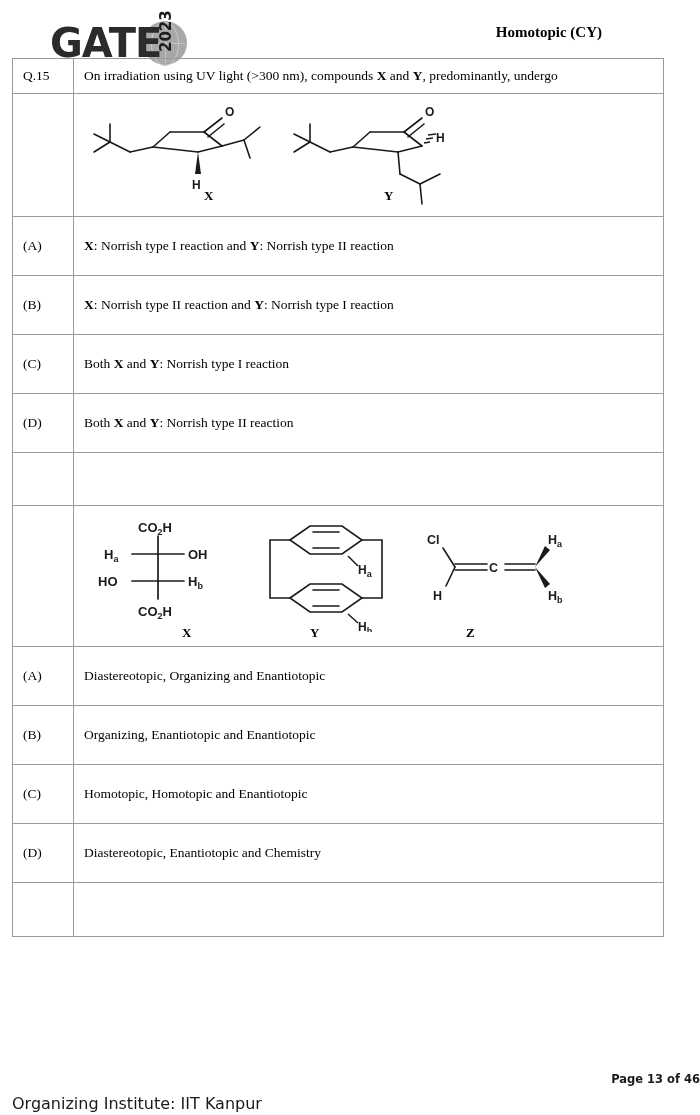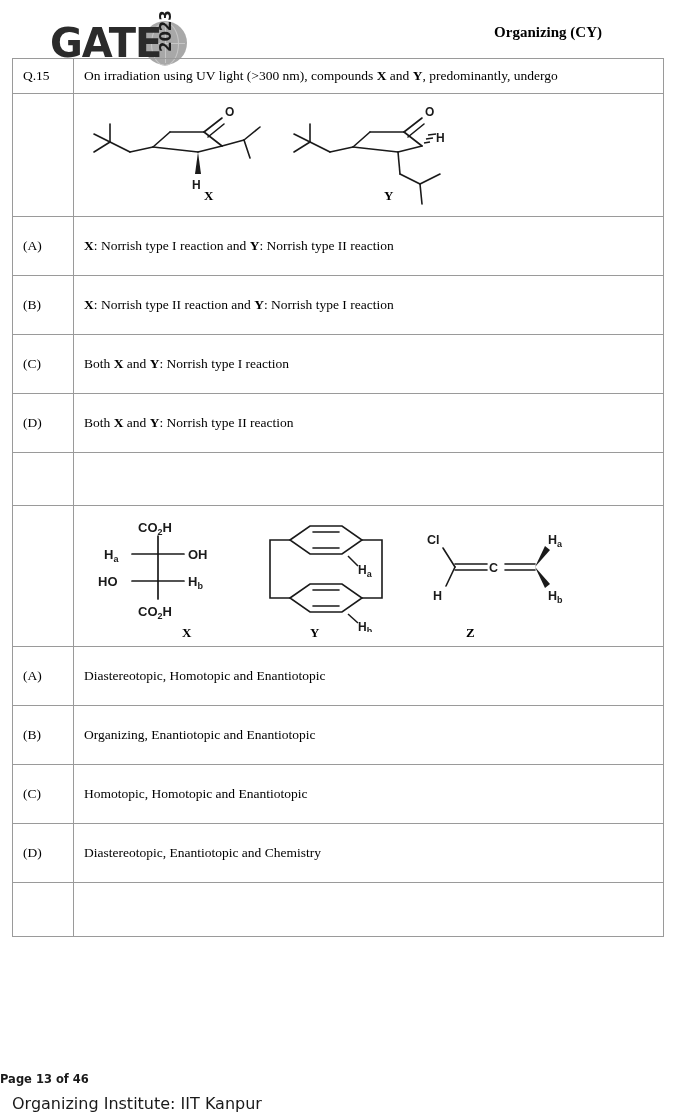--- a/index.html
+++ b/index.html
@@ -149,21 +149,21 @@
   }
   svg { display: block; }
   .struct-svg { position: absolute; top: 0; left: 0; }
 
   
   .page-num {
     position: absolute;
     left: 0;
     top: 1072px;
     width: 700px;
-    text-align: left;
+    text-align: right;
     font-family: "DejaVu Sans", sans-serif;
     font-size: 11.5px;
     font-weight: bold;
     color: #1a1a1a;
   }
   .org-line {
     position: absolute;
     left: 12px;
     top: 1094px;
     font-family: "DejaVu Sans", sans-serif;
@@ -175,21 +175,21 @@
 <body>
 
 <div class="page-header">
   <div class="logo-wrap">
     <div class="logo-globe">
         <div class="ring"></div>
       </div>
     <div class="logo-text">GATE</div>
     <div class="logo-year">2023</div>
   </div>
-  <div class="subject-title">Organizing (CY)</div>
+  <div class="subject-title">Homotopic (CY)</div>
 </div>
 
 <table class="qtable">
   <colgroup>
       <col class="col-label">
       <col>
     </colgroup>
   <tbody>
 
   <tr>
@@ -366,21 +366,21 @@
 
         <div class="struct-label" style="left:108px; top:118px;">X</div>
         <div class="struct-label" style="left:236px; top:118px;">Y</div>
         <div class="struct-label" style="left:392px; top:118px;">Z</div>
       </div>
     </td>
   </tr>
 
   <tr class="row-option">
     <td class="opt-key">(A)</td>
-    <td class="cell-text">Diastereotopic, Homotopic and Enantiotopic</td>
+    <td class="cell-text">Diastereotopic, Organizing and Enantiotopic</td>
   </tr>
   <tr class="row-option">
     <td class="opt-key">(B)</td>
     <td class="cell-text">Organizing, Enantiotopic and Enantiotopic</td>
   </tr>
   <tr class="row-option">
     <td class="opt-key">(C)</td>
     <td class="cell-text">Homotopic, Homotopic and Enantiotopic</td>
   </tr>
   <tr class="row-option">

